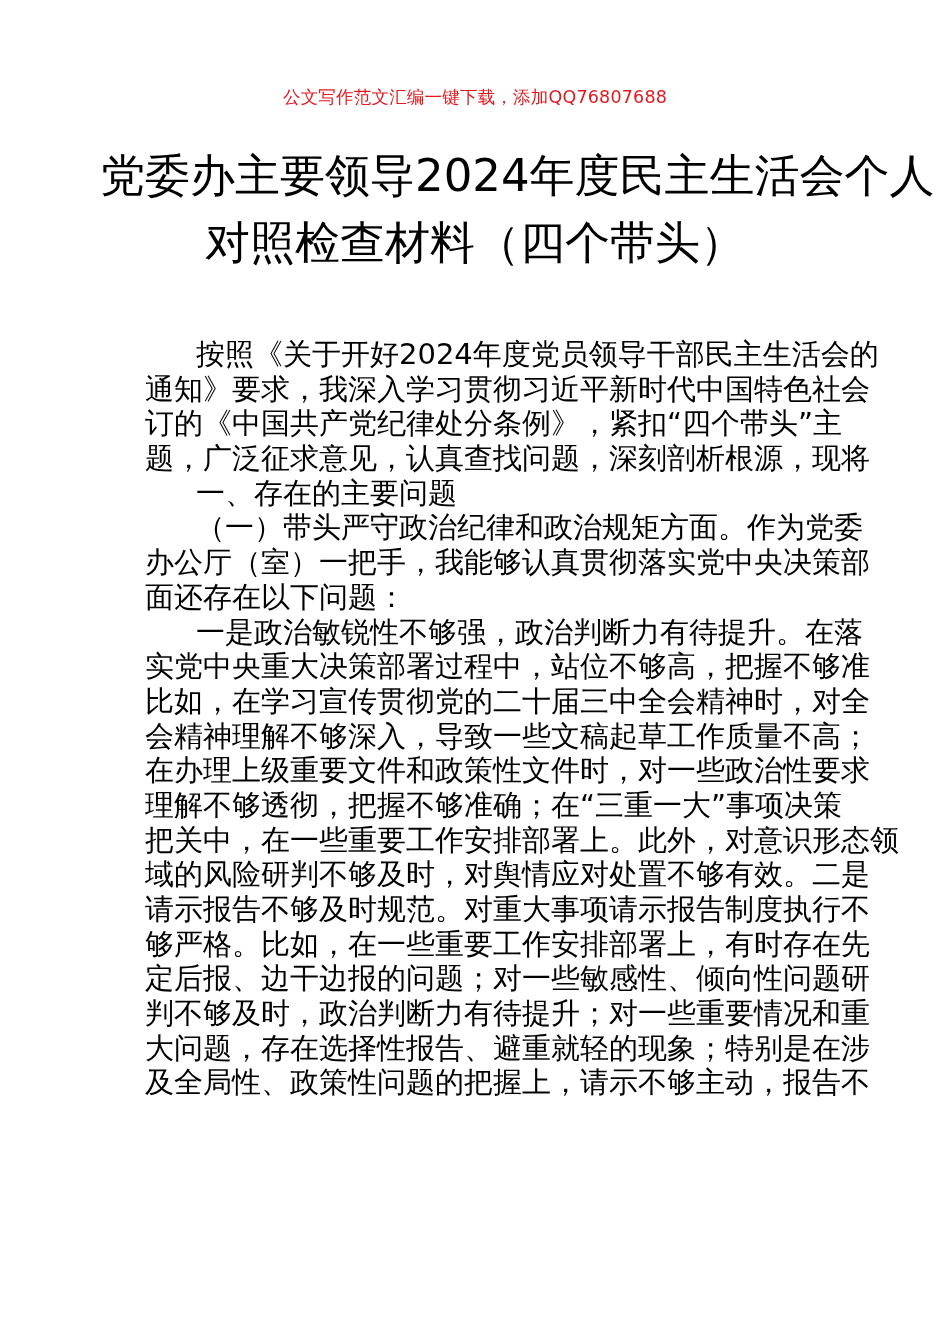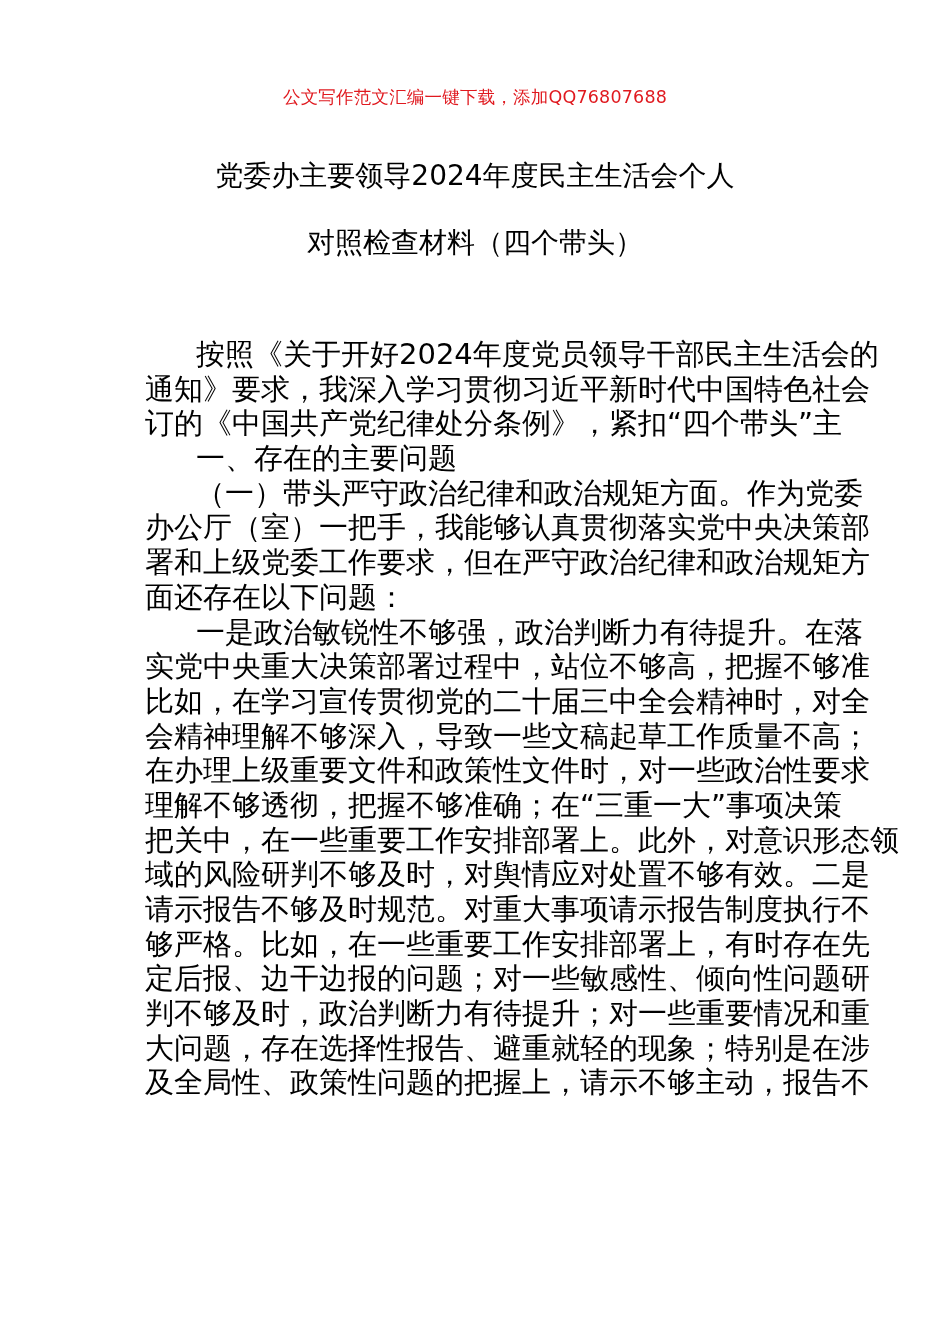--- a/index.html
+++ b/index.html
@@ -32,21 +32,21 @@
       font-size: 17.5px;
       line-height: 26px;
       color: #e0191f;
       letter-spacing: 0.2px;
     }
     .title {
       position: absolute;
       left: 100px;
       width: 750px;
       text-align: center;
-      font-size: 28px;
+      font-size: 45px;
       line-height: 44px;
       color: #000;
       white-space: nowrap;
     }
     .title.t1 { top: 154px; }
     .title.t2 { top: 221px; }
     .body-text {
       position: absolute;
       left: 145px;
       top: 337px;
@@ -70,24 +70,24 @@
 <div class="page">
   <div class="banner">公文写作范文汇编一键下载，添加QQ76807688</div>
 
   <div class="title t1">党委办主要领导2024年度民主生活会个人</div>
   <div class="title t2">对照检查材料（四个带头）</div>
 
   <div class="body-text">
     <span class="line indent">按照《关于开好2024年度党员领导干部民主生活会的</span>
     <span class="line">通知》要求，我深入学习贯彻习近平新时代中国特色社会</span>
     <span class="line">订的《中国共产党纪律处分条例》，紧扣“四个带头”主</span>
+    <span class="line">题，广泛征求意见，认真查找问题，深刻剖析根源，现将</span>
     <span class="line indent last">一、存在的主要问题</span>
     <span class="line indent">（一）带头严守政治纪律和政治规矩方面。作为党委</span>
     <span class="line">办公厅（室）一把手，我能够认真贯彻落实党中央决策部</span>
-    <span class="line">署和上级党委工作要求，但在严守政治纪律和政治规矩方</span>
     <span class="line last">面还存在以下问题：</span>
     <span class="line indent">一是政治敏锐性不够强，政治判断力有待提升。在落</span>
     <span class="line">实党中央重大决策部署过程中，站位不够高，把握不够准</span>
     <span class="line">比如，在学习宣传贯彻党的二十届三中全会精神时，对全</span>
     <span class="line">会精神理解不够深入，导致一些文稿起草工作质量不高；</span>
     <span class="line">在办理上级重要文件和政策性文件时，对一些政治性要求</span>
     <span class="line">理解不够透彻，把握不够准确；在“三重一大”事项决策</span>
     <span class="line">把关中，在一些重要工作安排部署上。此外，对意识形态领</span>
     <span class="line">域的风险研判不够及时，对舆情应对处置不够有效。二是</span>
     <span class="line">请示报告不够及时规范。对重大事项请示报告制度执行不</span>

